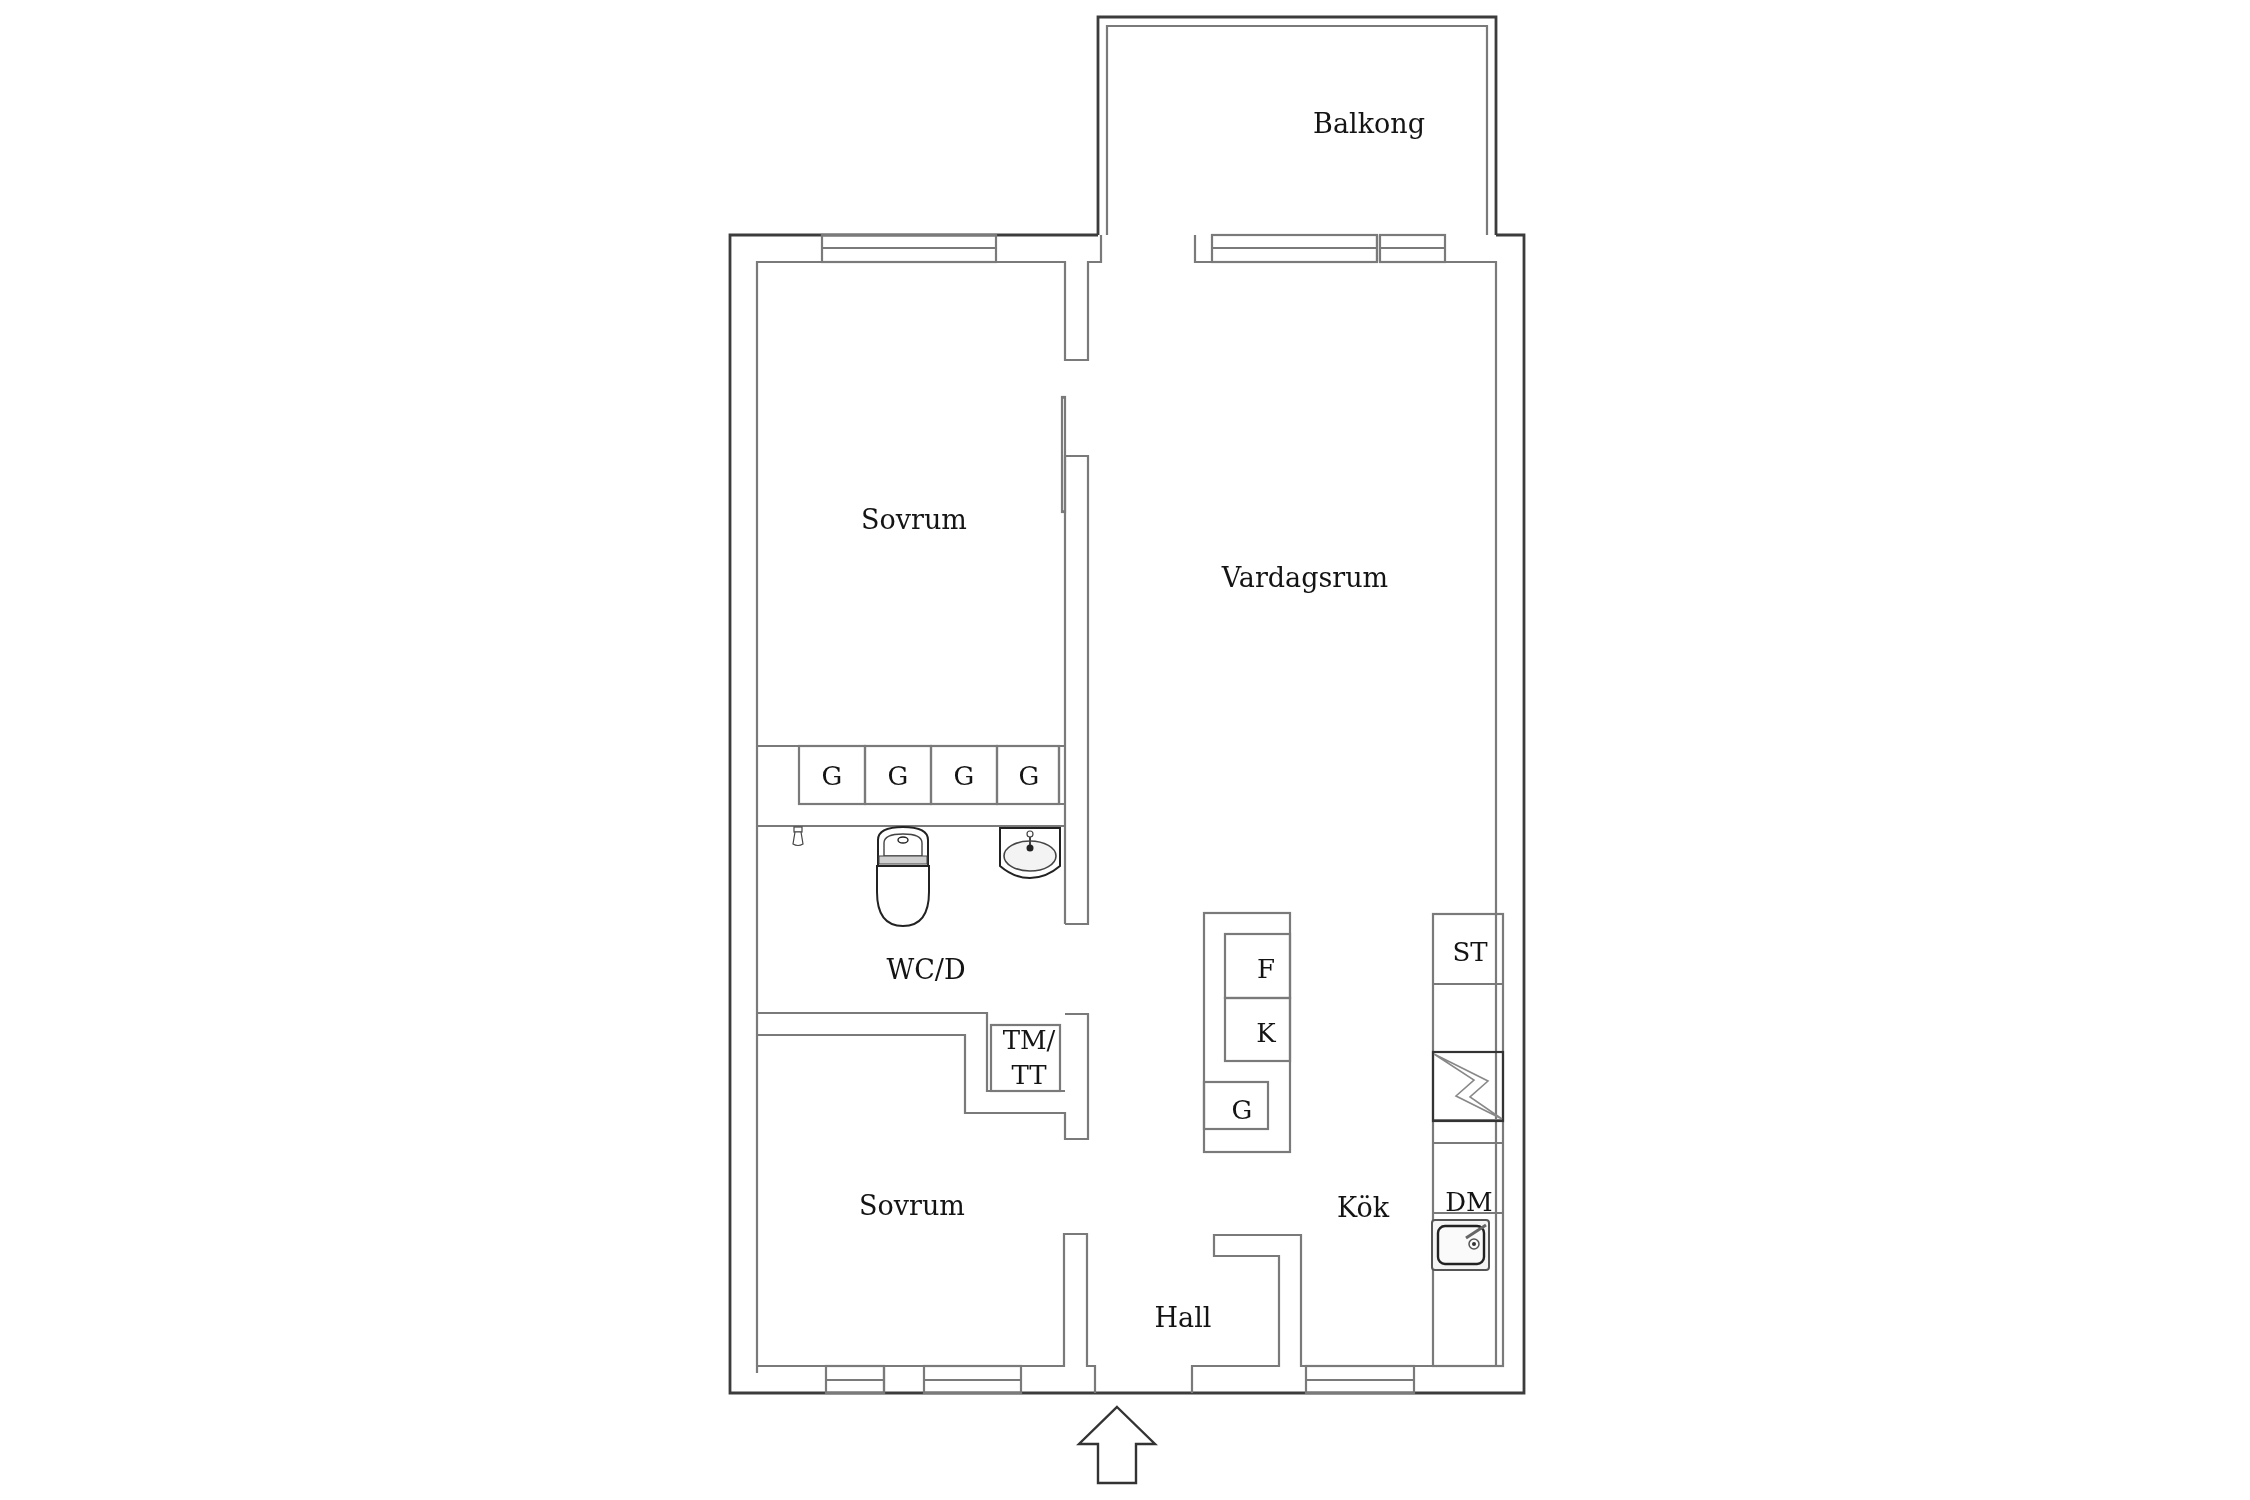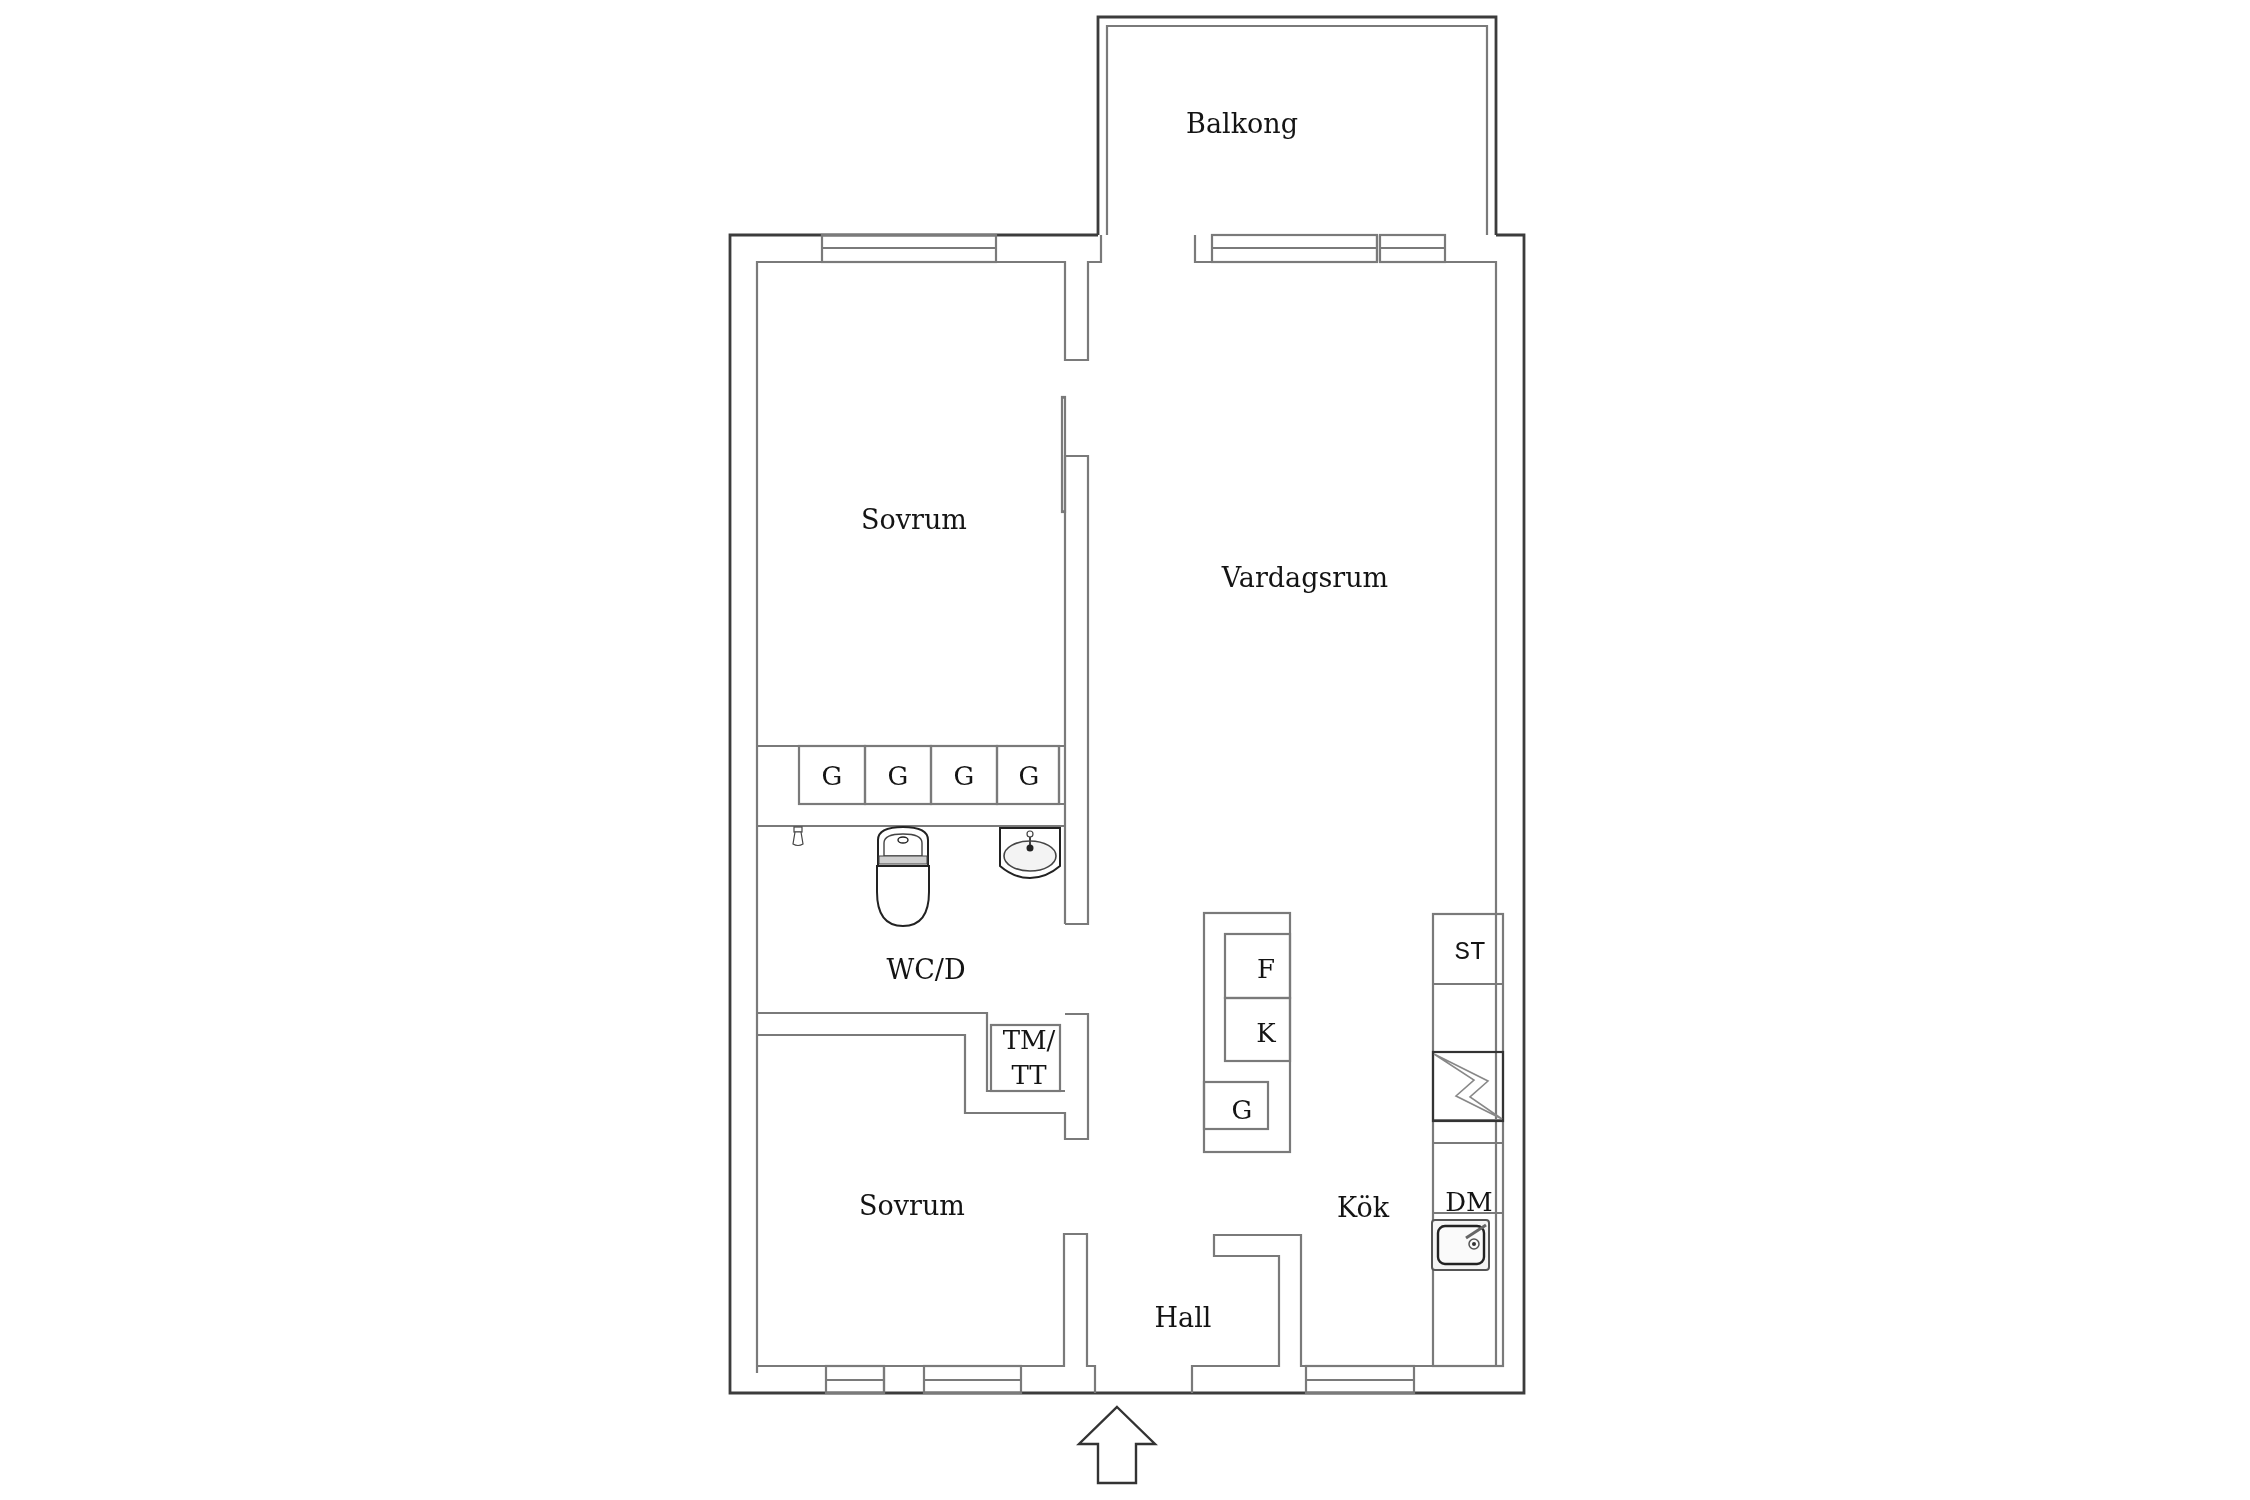--- a/index.html
+++ b/index.html
@@ -134,34 +134,34 @@
   <g>
     <rect x="794" y="827" width="8" height="5" fill="#fff" stroke="#444" stroke-width="1.2"></rect>
     <path d="M795 832 L801 832 L803 844 Q798 847 793 844 Z" fill="#fff" stroke="#444" stroke-width="1.2"></path>
   </g>
 
   <g>
     <path d="M1117 1407 L1155 1444 L1136 1444 L1136 1483 L1098 1483 L1098 1444 L1079 1444 Z" fill="#fff" stroke="#333" stroke-width="2.4"></path>
   </g>
 </svg>
 
-<div class="lbl room" style="left:1242px; top:124px;">Balkong</div>
+<div class="lbl room" style="left:1369px; top:124px;">Balkong</div>
 <div class="lbl room" style="left:914px; top:520px;">Sovrum</div>
 <div class="lbl room" style="left:1305px; top:578px;">Vardagsrum</div>
 <div class="lbl room" style="left:926px; top:970px;">WC/D</div>
 <div class="lbl room" style="left:912px; top:1206px;">Sovrum</div>
 <div class="lbl room" style="left:1363px; top:1208px;">Kök</div>
 <div class="lbl room" style="left:1183px; top:1318px;">Hall</div>
 
 <div class="lbl fix" style="left:832px; top:777px;">G</div>
 <div class="lbl fix" style="left:898px; top:777px;">G</div>
 <div class="lbl fix" style="left:964px; top:777px;">G</div>
 <div class="lbl fix" style="left:1029px; top:777px;">G</div>
 
 <div class="lbl fix" style="left:1266px; top:970px;">F</div>
 <div class="lbl fix" style="left:1266px; top:1034px;">K</div>
 <div class="lbl fix" style="left:1242px; top:1111px;">G</div>
 
 <div class="lbl fix" style="left:1029px; top:1041px;text-align:center;">TM/</div>
 <div class="lbl fix" style="left:1029px; top:1076px;">TT</div>
 
-<div class="lbl fix" style="left:1470px; top:953px;font-family:Liberation Mono, monospace;">ST</div>
+<div class="lbl fix" style="left:1470px; top:953px;">ST</div>
 <div class="lbl fix" style="left:1469px; top:1203px;">DM</div>
 
 </body></html>

